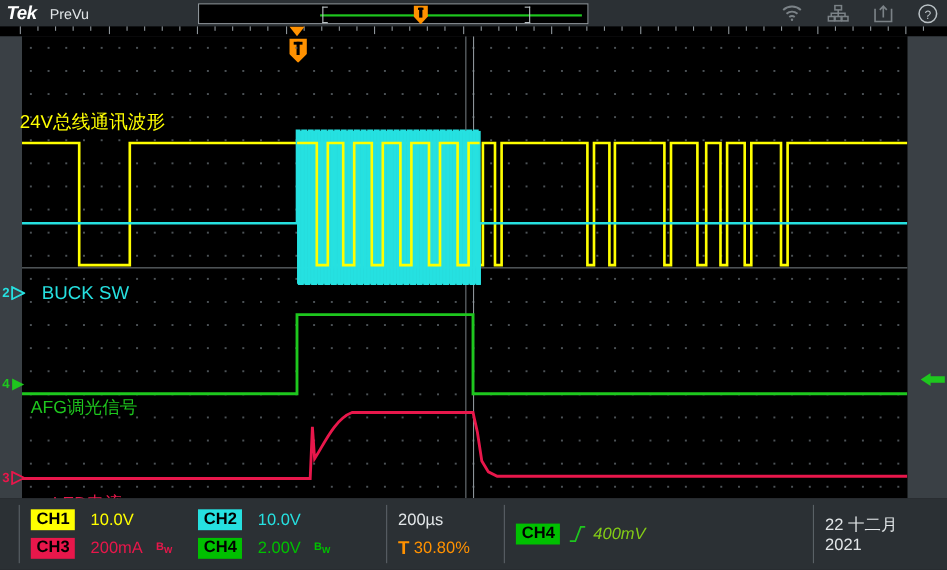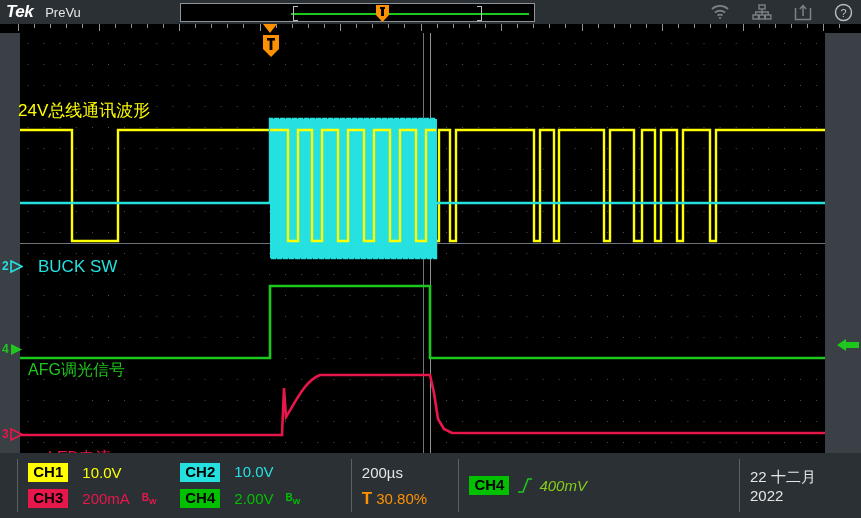--- a/index.html
+++ b/index.html
@@ -369,21 +369,21 @@
 
     <div style="width:18px;"></div>
     <div class="bb-divider"></div>
 
     <div class="bb-sec" style="width:345px;">
       <div class="bb-row">
         <div style="width:152px; display:flex; align-items:center;">
           <span class="chbadge" style="background:#ffff00;">CH1</span>
           <span class="chval" style="color:#ffff00;">10.0V</span>
         </div>
-        <div style="display:flex; ">
+        <div style="display:flex; align-items:center;">
           <span class="chbadge" style="background:#26e0e0;">CH2</span>
           <span class="chval" style="color:#26e0e0;">10.0V</span>
         </div>
       </div>
       <div class="bb-row">
         <div style="width:152px; display:flex; align-items:center;">
           <span class="chbadge" style="background:#e8174b;">CH3</span>
           <span class="chval" style="color:#e8174b;">200mA</span>
           <span class="bwsym" style="color:#e8174b;">
             <span>B</span><sub>W</sub>
@@ -420,18 +420,18 @@
           <path d="M1,14 L6,14 L11,1 L15,1" stroke="#1ec71e" stroke-width="1.6" fill="none"></path>
         </svg>
         <span class="tx green">400mV</span>
       </div>
     </div>
 
     <div class="bb-divider"></div>
 
     <div class="bb-sec" style="width:125px;">
       <div class="bb-row">
-        <span class="tx">22 十二月 2022</span>
+        <span class="tx">22 十二月 2021</span>
       </div>
     </div>
   </div>
 
 </div>
 
 </body></html>

